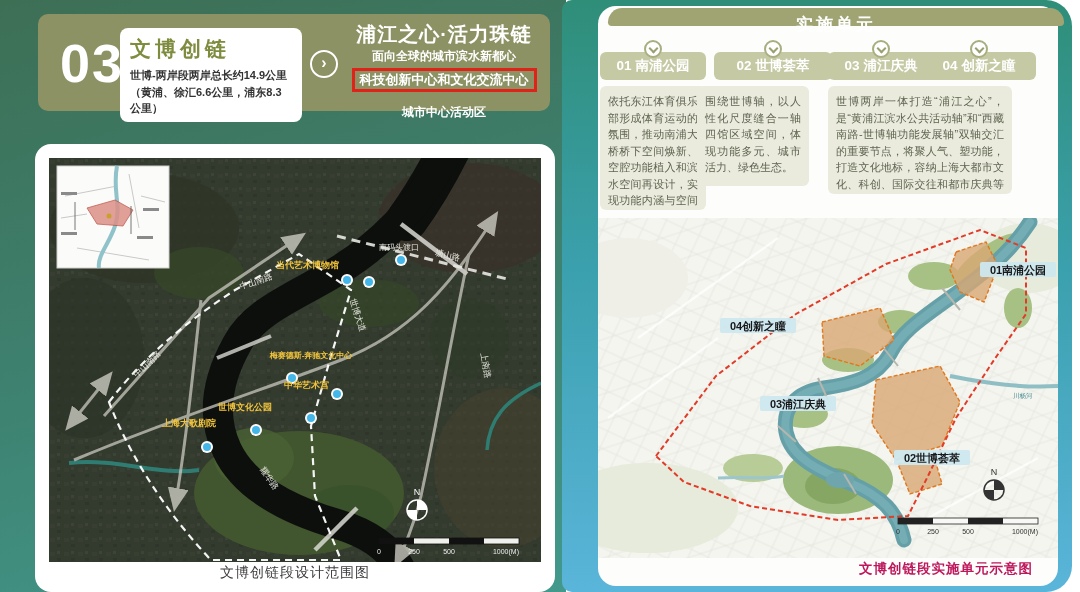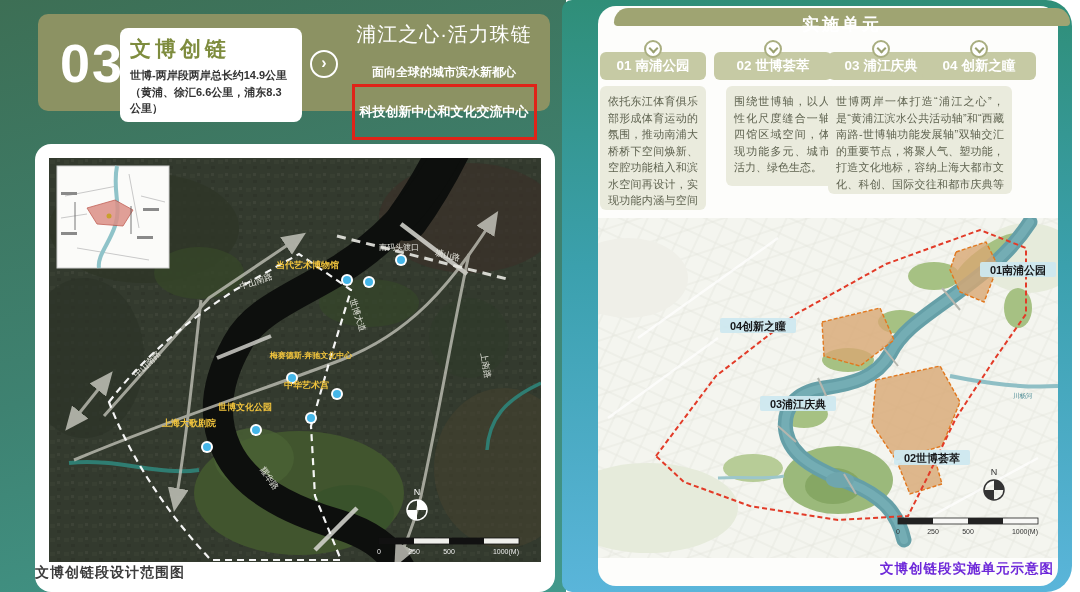--- a/index.html
+++ b/index.html
@@ -12,53 +12,53 @@
     background:#8c9263;border-radius:10px;}
   .lp-num{position:absolute;left:8px;top:10px;width:92px;text-align:center;
     font-size:54px;font-weight:bold;color:#fff;letter-spacing:2px;line-height:78px;}
   .lp-card{position:absolute;left:82px;top:14px;width:182px;height:94px;background:#fff;
     border-radius:8px;padding:7px 10px;box-sizing:border-box;}
   .lp-card-title{font-size:21px;font-weight:bold;color:#7e8c3e;letter-spacing:4px;}
   .lp-card-sub{font-size:11px;color:#333;line-height:1.52;margin-top:4px;font-weight:bold;}
   .lp-arrow{position:absolute;left:272px;top:36px;width:24px;height:24px;border:2px solid #fff;
     border-radius:50%;color:#fff;font-size:16px;font-weight:bold;text-align:center;line-height:22px;}
   .lp-right{position:absolute;left:306px;top:7px;width:200px;text-align:center;color:#fff;}
-  .lp-slogan{font-size:20px;font-weight:normal;letter-spacing:1px;}
-  .lp-tag{font-size:12px;font-weight:bold;margin-top:16px;}
-  .lp-tag-red{display:inline-block;border:3px solid #e02318;padding:16px 5px;margin-top:3px;
+  .lp-slogan{font-size:20px;font-weight:bold;letter-spacing:1px;}
+  .lp-tag{font-size:12px;font-weight:bold;margin-top:0;}
+  .lp-tag-red{display:inline-block;border:3px solid #e02318;padding:0 5px;margin-top:3px;
     font-size:13px;font-weight:bold;}
   .lp-mapcard{position:absolute;left:35px;top:144px;width:520px;height:448px;background:#fff;
     border-radius:16px;}
   .lp-mapcard svg{position:absolute;left:14px;top:14px;}
-  .lp-caption{position:absolute;left:0;top:420px;width:100%;text-align:left;
-    font-size:14px;font-weight:700;color:#3c3c3c;letter-spacing:1px;}
+  .lp-caption{position:absolute;left:0;top:420px;width:100%;text-align:center;
+    font-size:14px;font-weight:400;color:#3c3c3c;letter-spacing:1px;}
   
   .right-panel-bg{position:absolute;left:562px;top:0;width:510px;height:592px;border-radius:10px 26px 26px 10px;
     background:linear-gradient(180deg,#2f8e78 0%,#3ba0ad 45%,#5ab5da 100%);}
   .rp-white{position:absolute;left:36px;top:6px;width:460px;height:580px;background:#fdfdfb;
     border-radius:18px;}
-  .rp-bar{position:absolute;left:16px;top:2px;width:456px;height:18px;background:#9fa472;
+  .rp-bar{position:absolute;left:10px;top:2px;width:456px;height:18px;background:#9fa472;
     border-radius:15px 15px 4px 4px;color:#fff;font-size:17px;font-weight:bold;letter-spacing:3px;
     text-align:center;line-height:34px;}
   .rp-tab{position:absolute;top:46px;height:28px;background:#c6caa4;border-radius:6px;
     color:#fff;font-size:13.5px;font-weight:bold;text-align:center;line-height:28px;}
   .tab1{left:2px;width:106px;} .tab2{left:116px;width:118px;}
   .tab3{left:230px;width:106px;} .tab4{left:324px;width:114px;}
   .tab-ico{position:absolute;top:-12px;left:50%;margin-left:-9px;width:18px;height:18px;
     background:#fff;border:2px solid #a9ae80;border-radius:50%;box-sizing:border-box;}
   .tab-ico i{position:absolute;left:4px;top:3px;width:5px;height:5px;border-right:2px solid #9aa070;
     border-bottom:2px solid #9aa070;transform:rotate(45deg);}
   .rp-box{position:absolute;top:80px;background:#eaebdd;border-radius:6px;padding:7px 8px;
     box-sizing:border-box;font-size:11px;color:#5f6350;line-height:1.5;text-align:justify;overflow:hidden;}
   .box1{left:2px;width:106px;height:124px;}
-  .box2{left:128px;width:112px;height:100px;}
+  .box2{left:99px;width:112px;height:100px;}
   .box3{left:230px;width:184px;height:108px;}
   .rp-white svg{position:absolute;left:0;top:212px;}
-  .rp-caption{position:absolute;right:4px;top:554px;font-size:13.5px;font-weight:600;
-    color:#6d28d9;letter-spacing:1px;}
+  .rp-caption{position:absolute;right:25px;top:554px;font-size:13.5px;font-weight:600;
+    color:#be185d;letter-spacing:1px;}
   text{font-family:"Liberation Sans","DejaVu Sans",sans-serif;}
 </style>
 </head>
 <body>
 
 <div class="stage">
 
   <div class="left-panel">
     <div class="lp-header">
       <div class="lp-num">03</div>

